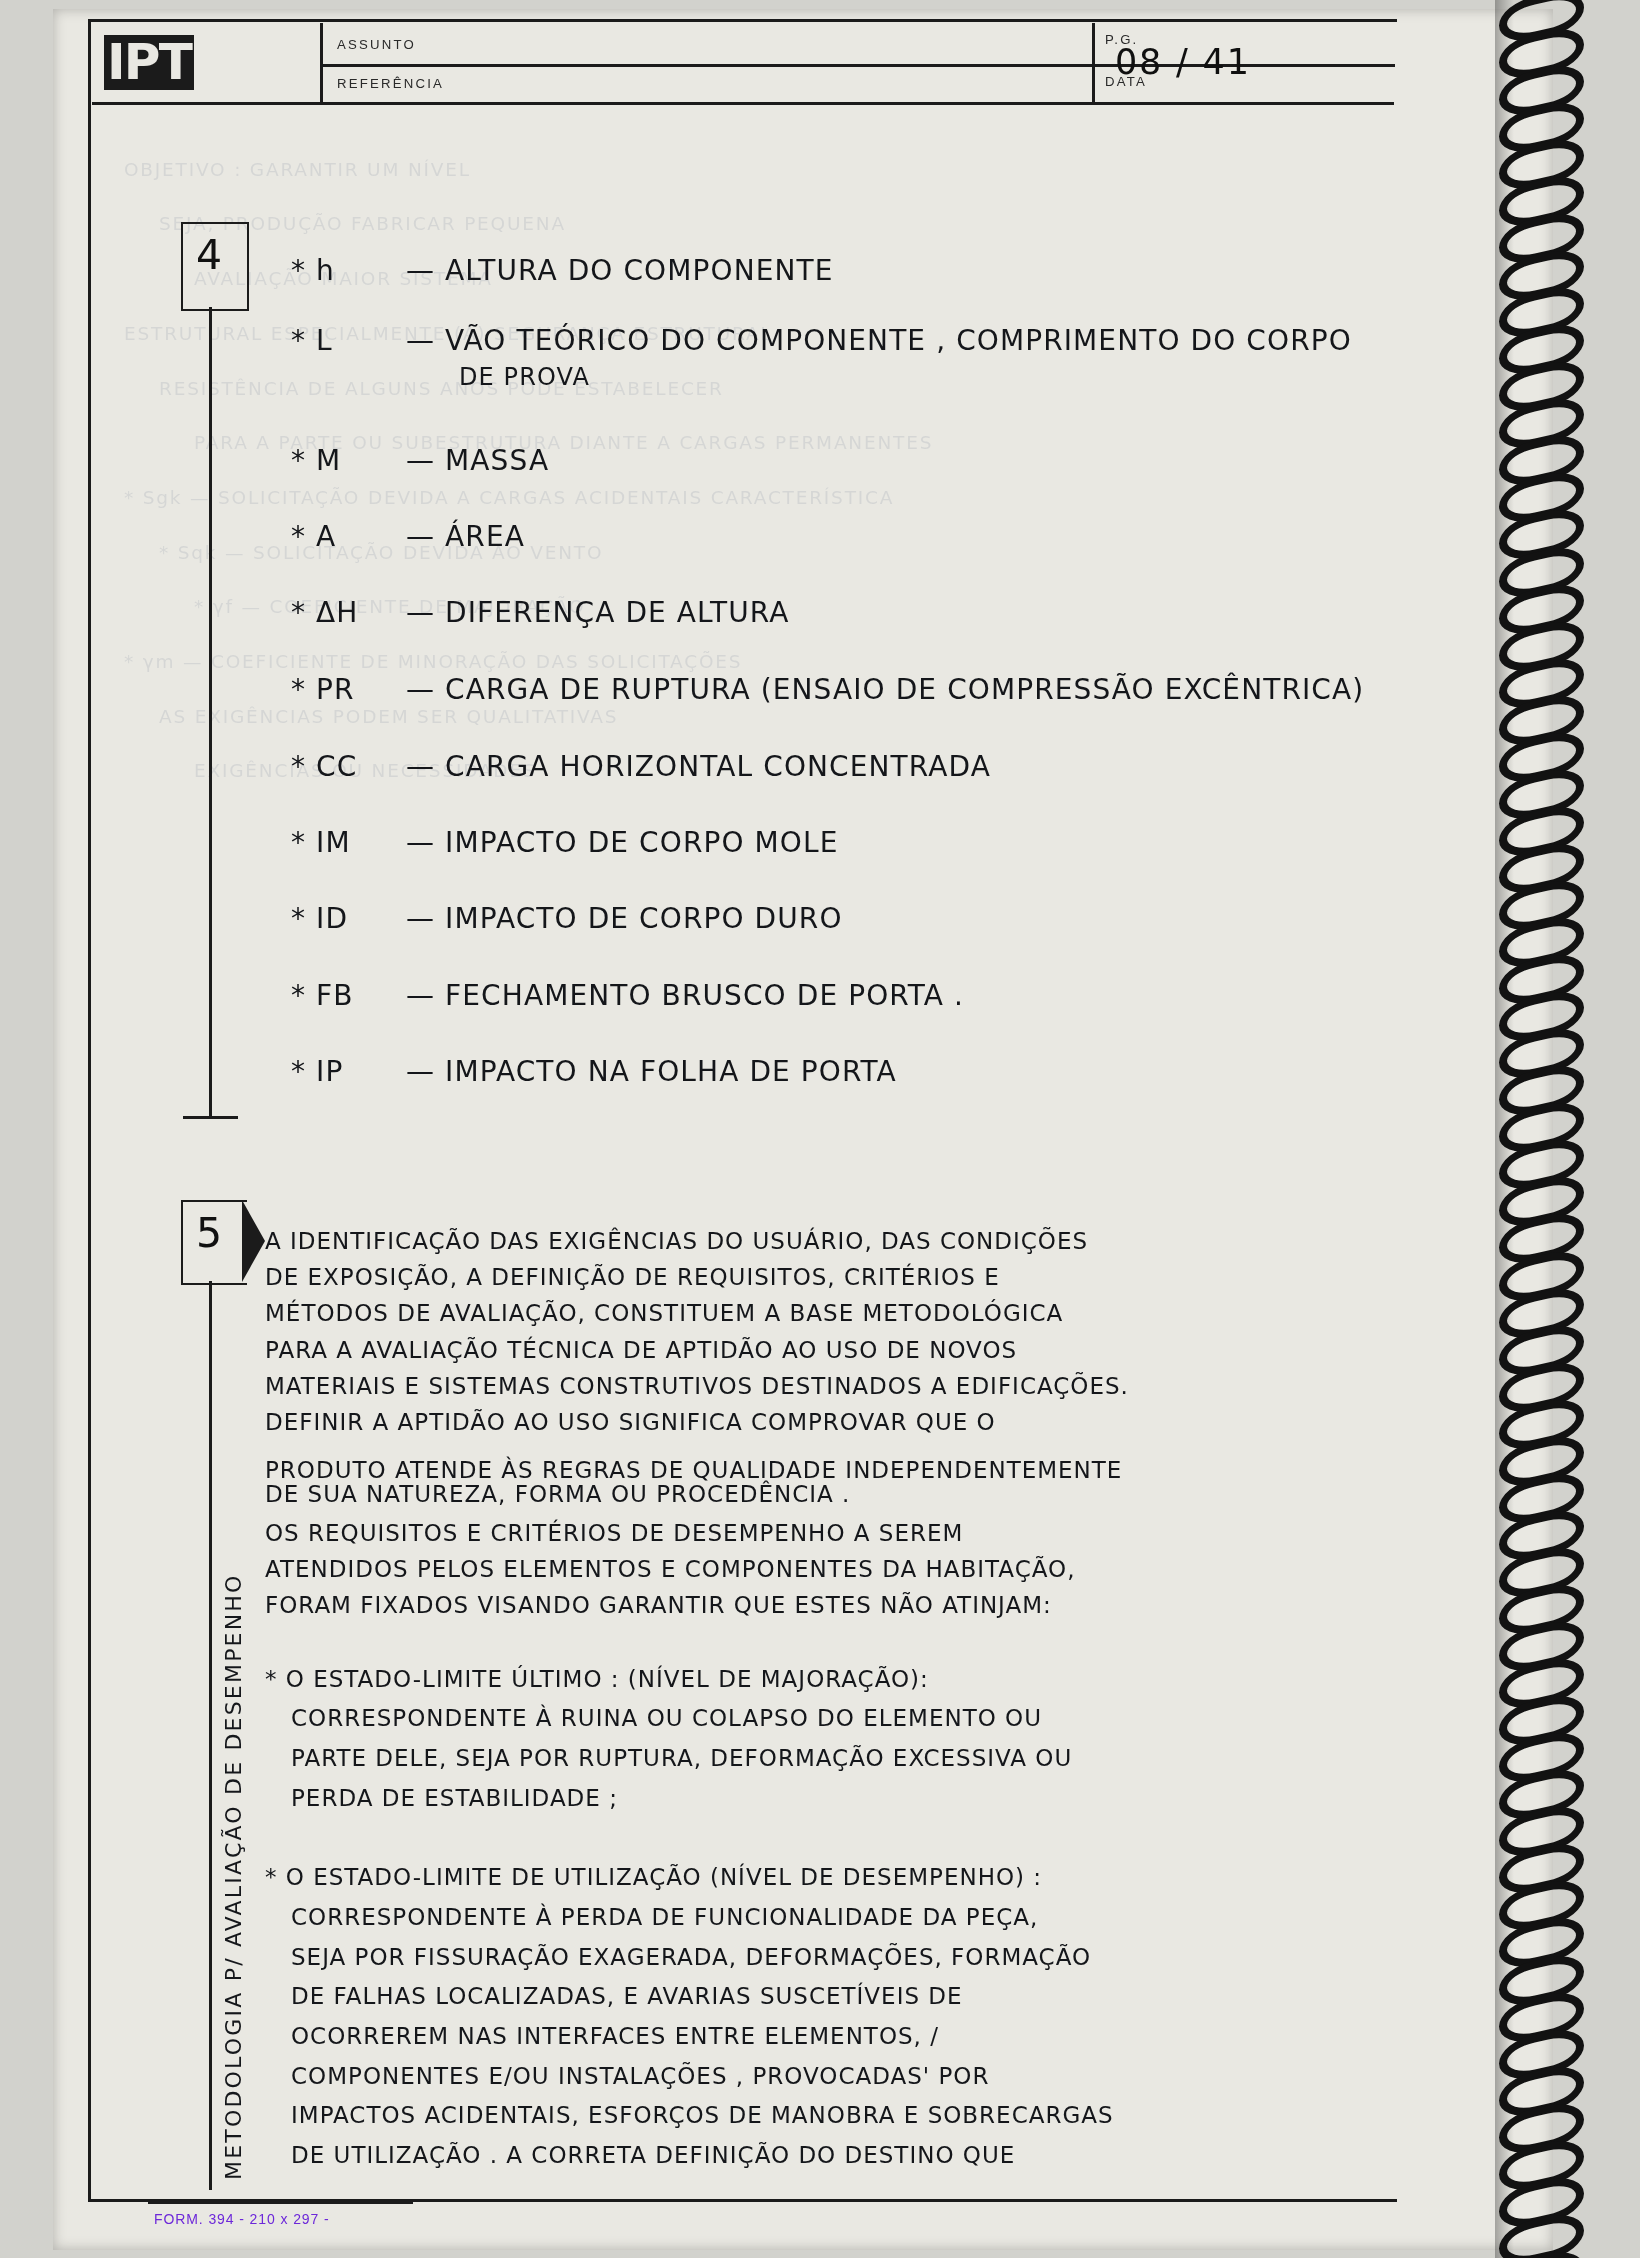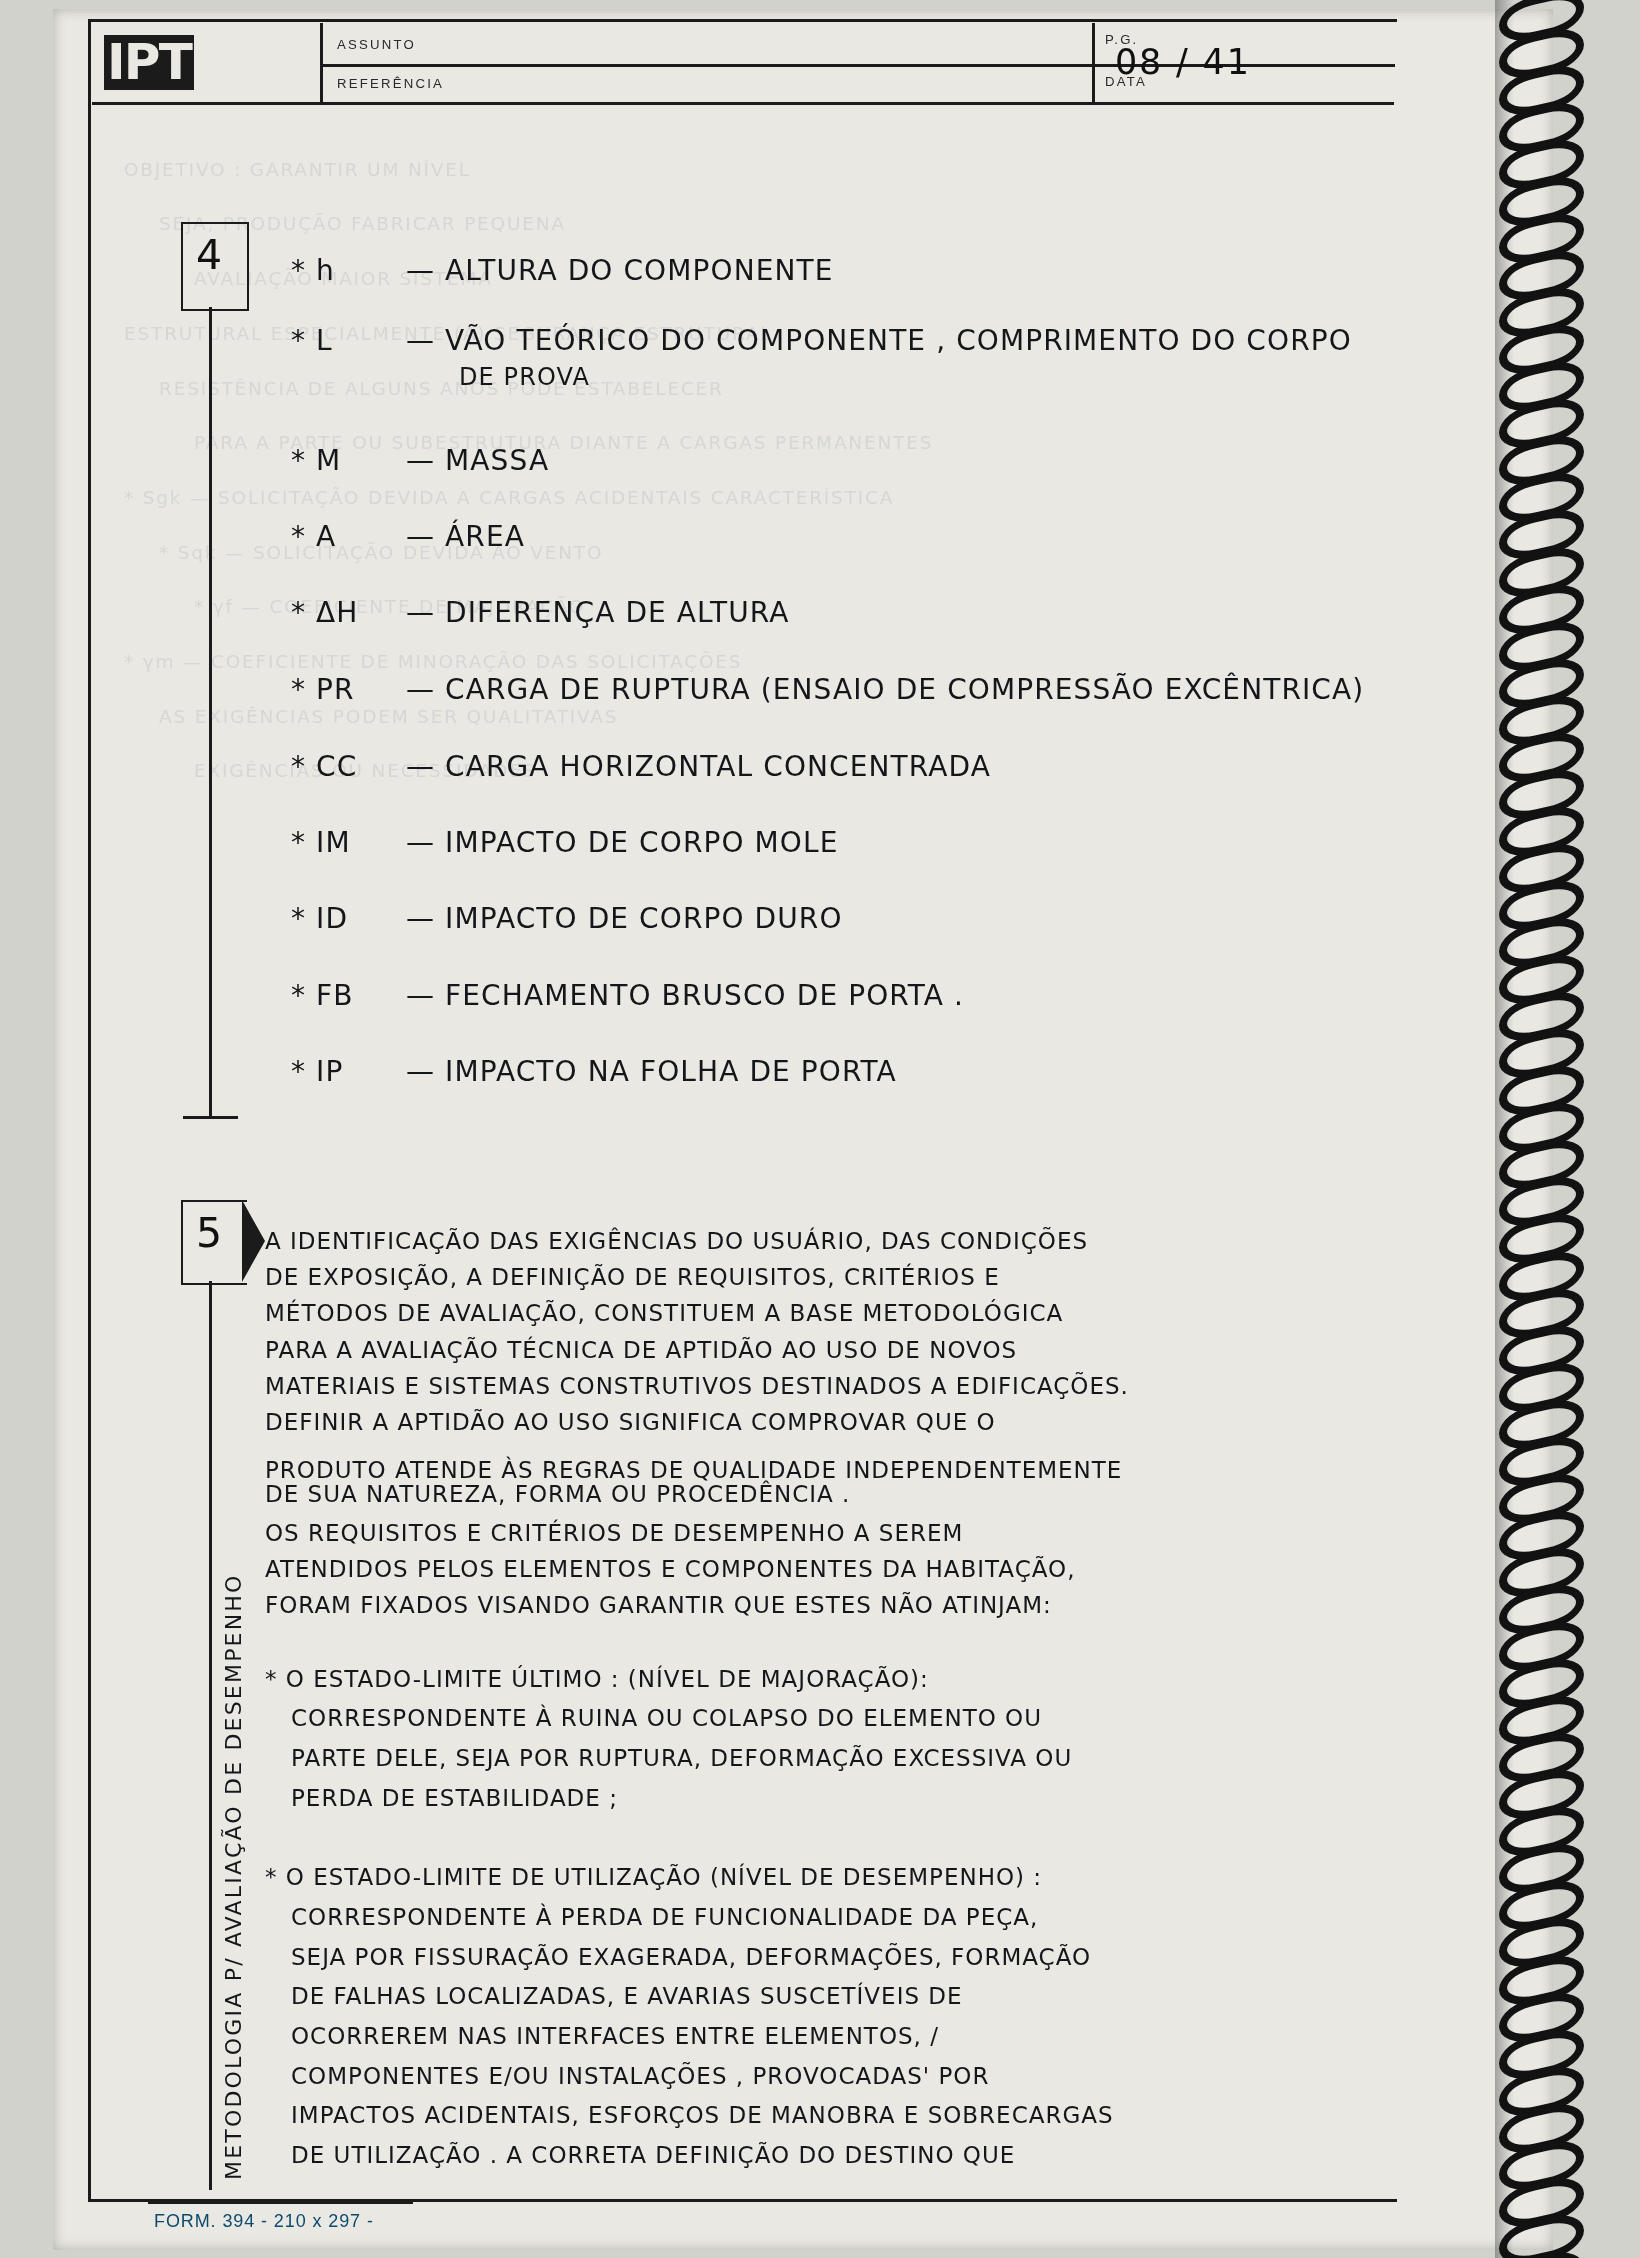--- a/index.html
+++ b/index.html
@@ -193,23 +193,23 @@
     letter-spacing: 1px;
   }
   .bl.ind {
     left: 291px;
   }
 
   .footer-note {
     position: absolute;
     left: 154px;
     top: 2211px;
-    font-size: 18px;
+    font-size: 14px;
     letter-spacing: 0.9px;
-    color: #0c4a6e;
+    color: #6d28d9;
     font-family: "Liberation Sans", sans-serif;
   }
   .footer-rule {
     position: absolute;
     left: 148px;
     top: 2202px;
     width: 265px;
     height: 1.8px;
     background: #1b1b1b;
   }

